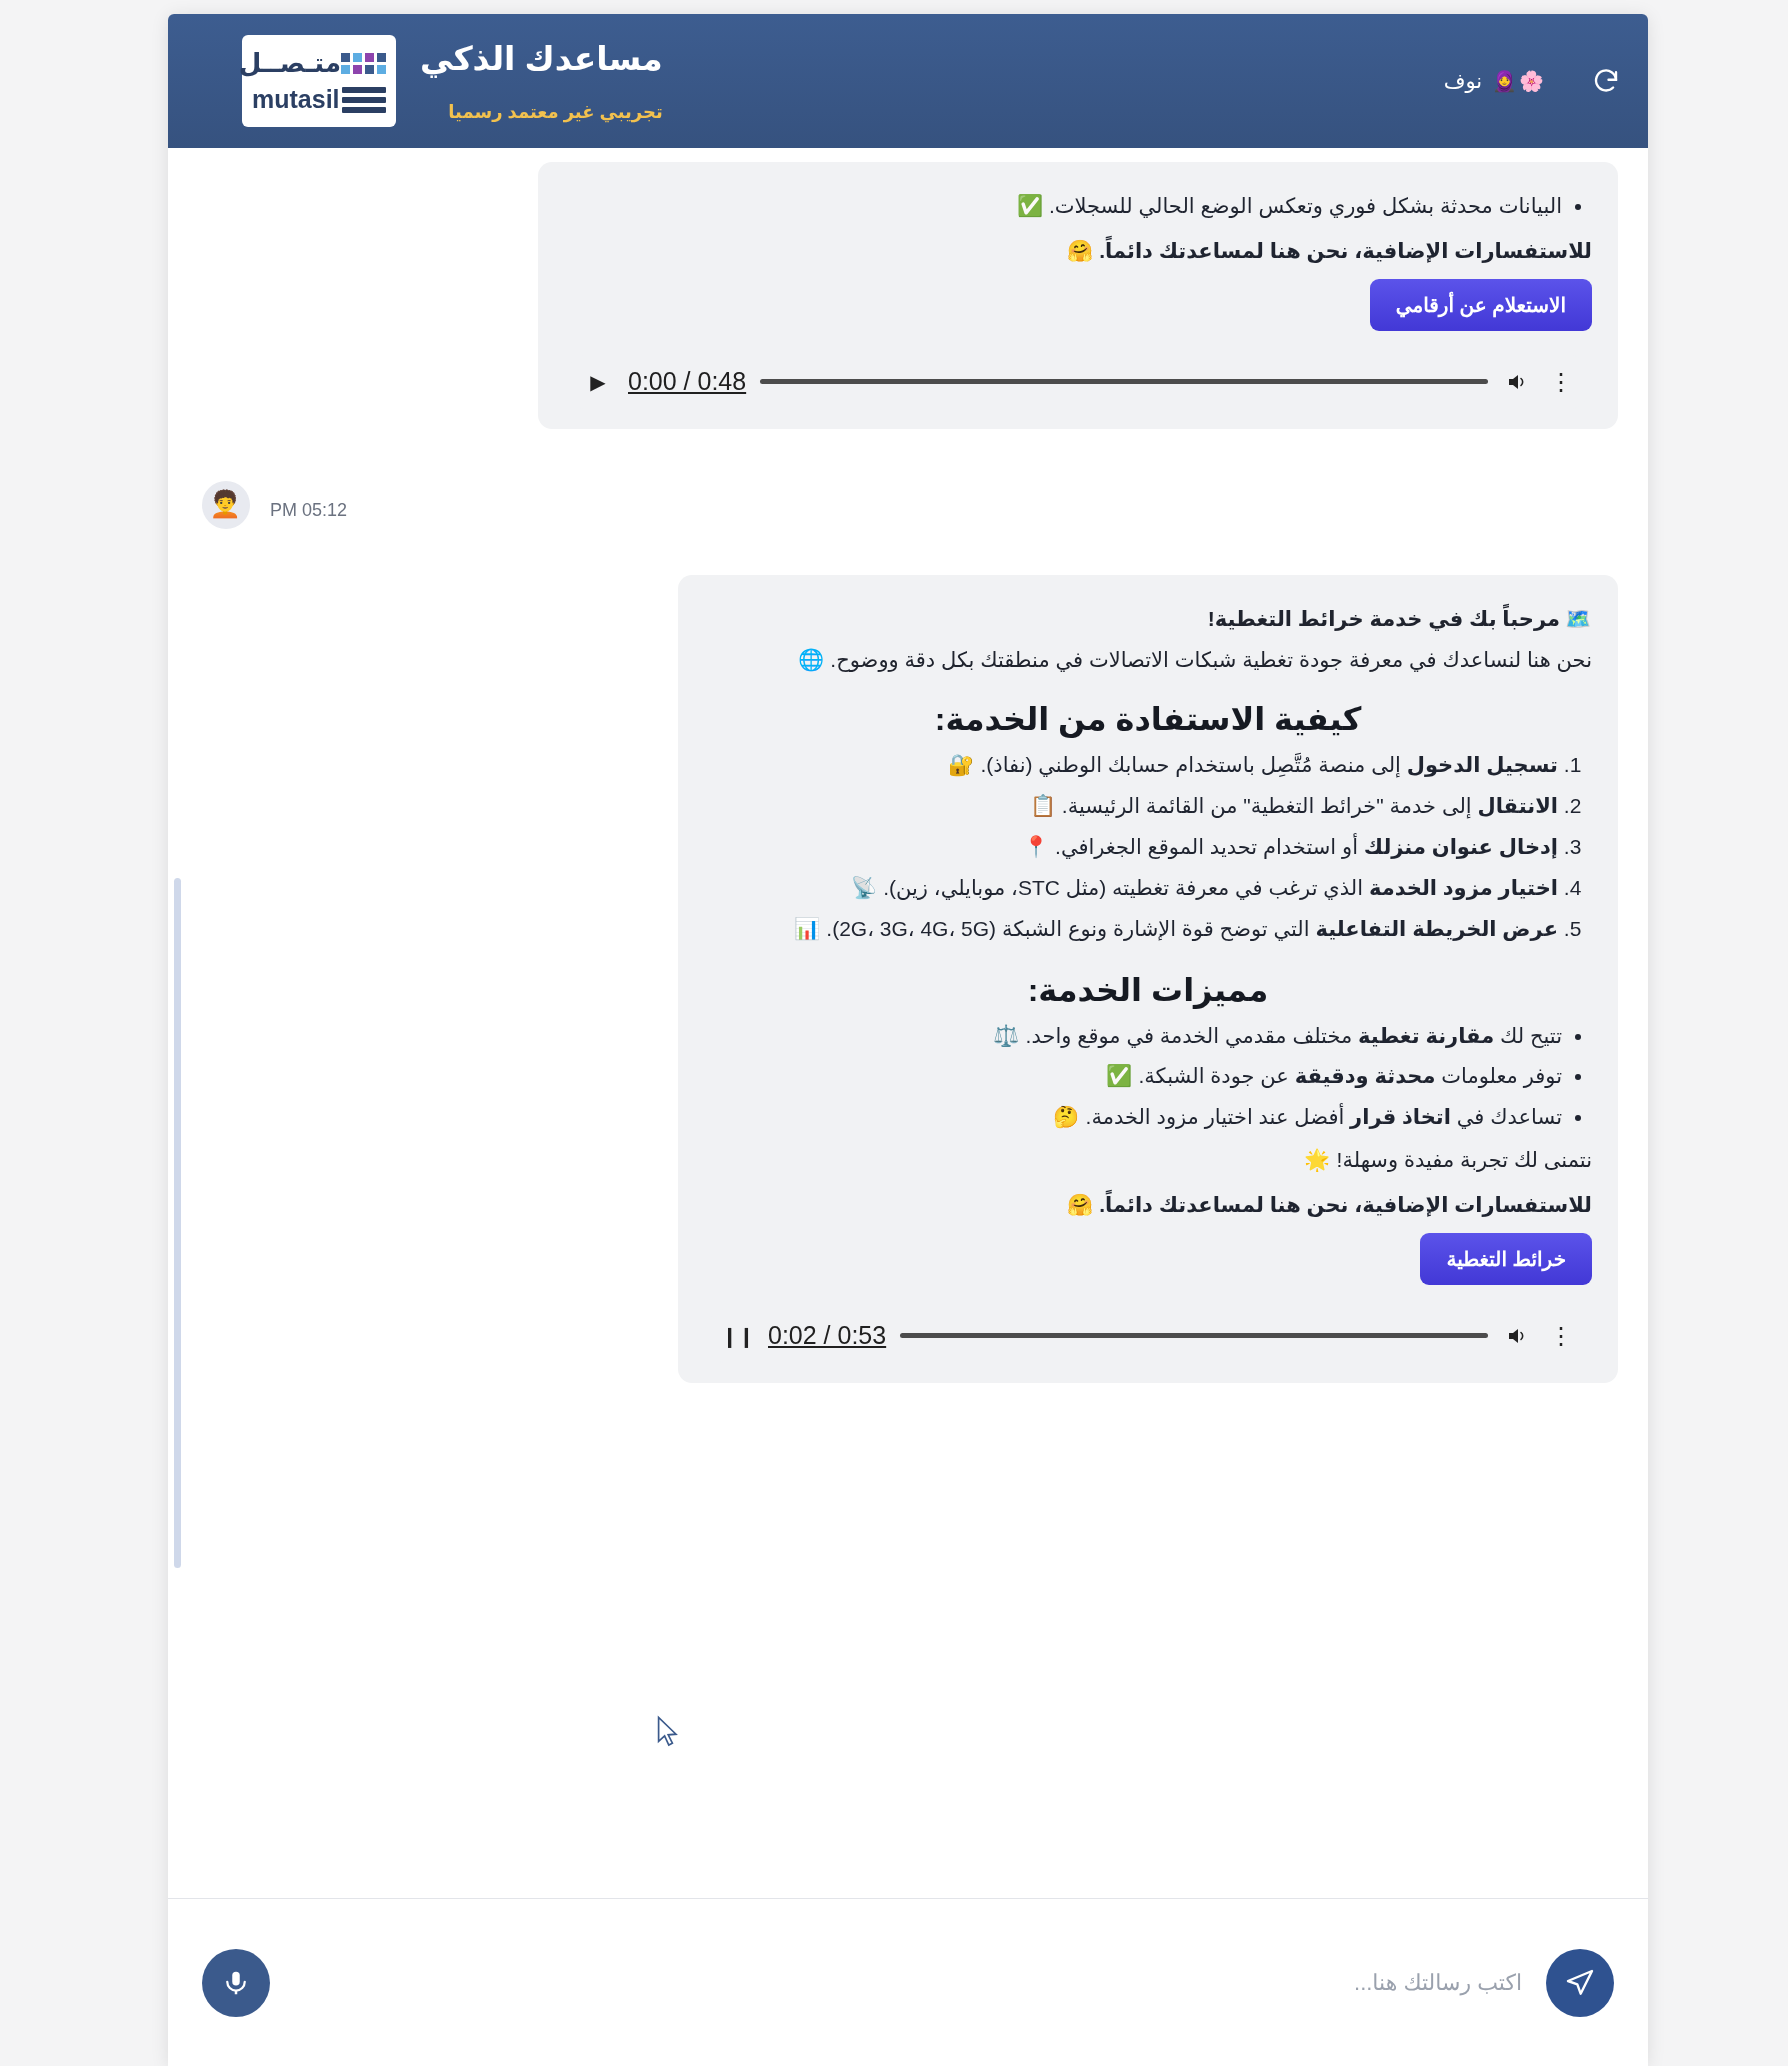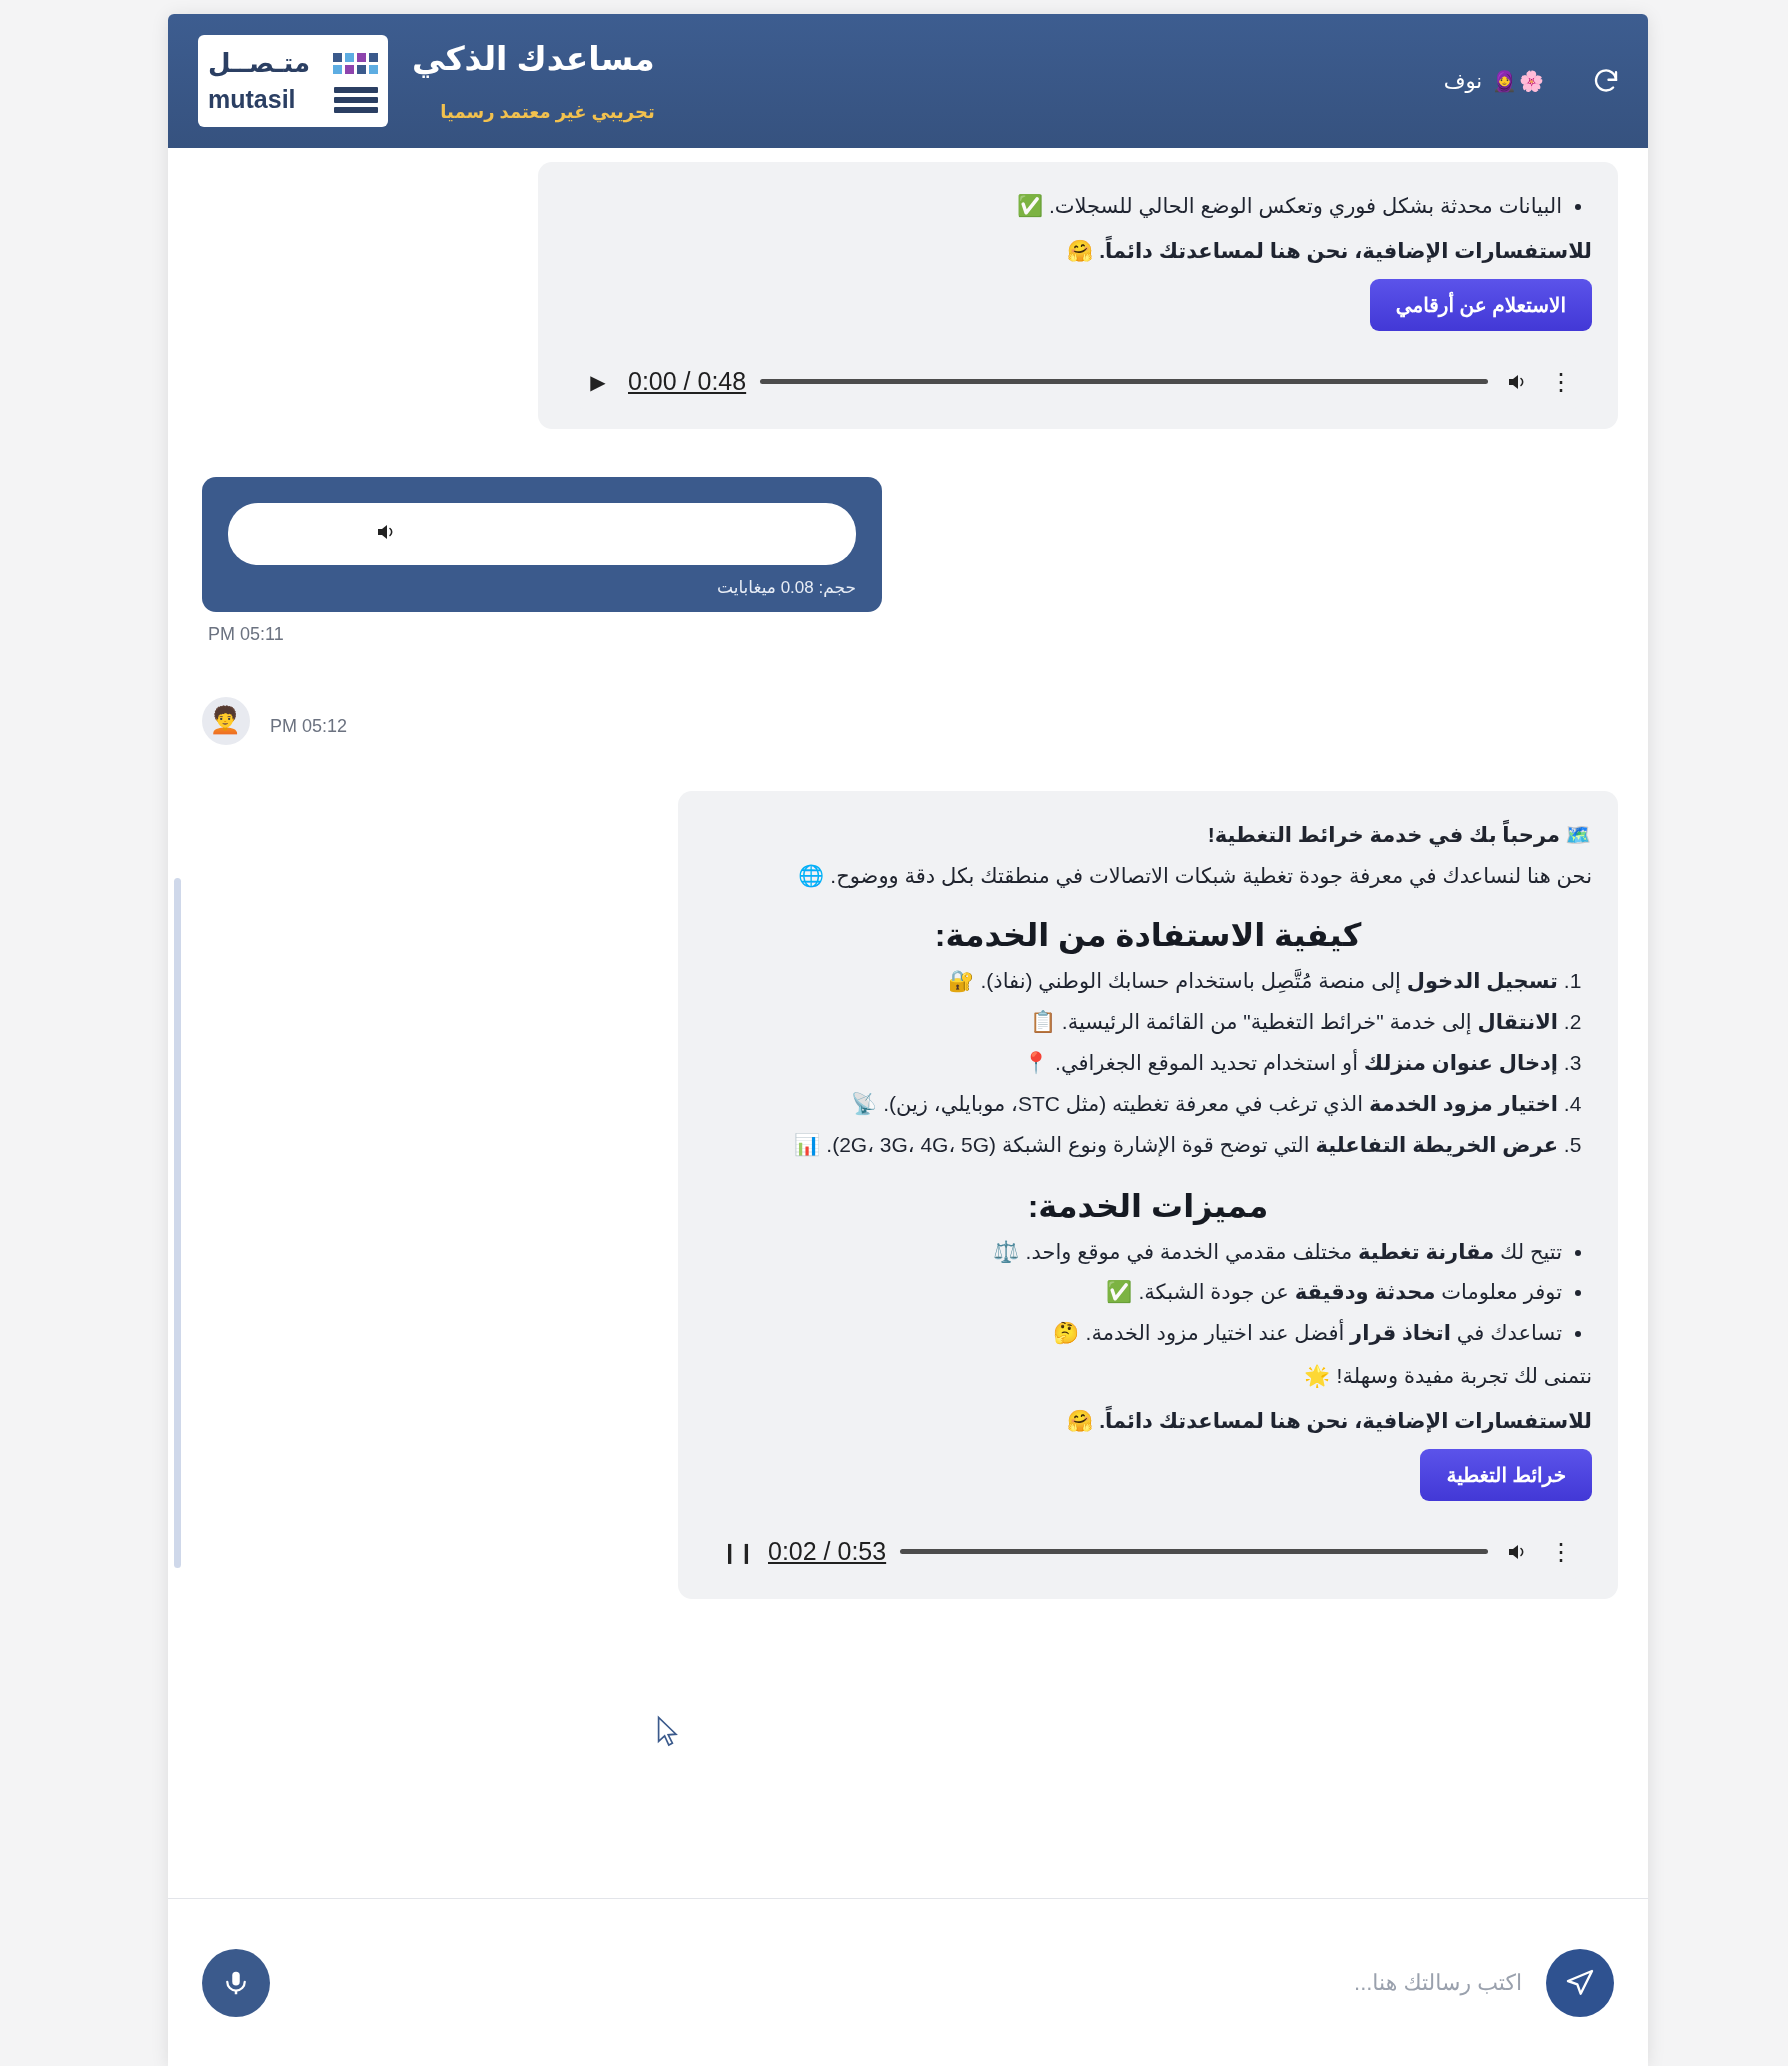--- a/index.html
+++ b/index.html
@@ -57,30 +57,31 @@
     font-weight: bold;
     letter-spacing: .5px;
   }
   .brand-sub {
     font-size: 18px;
     color: #f2c14e;
     margin-top: 24px;
     font-weight: bold;
   }
   .logo-box {
-    width: 190px;
+    width: 154px;
     height: 92px;
     background: #ffffff;
     border-radius: 6px;
     display: flex;
     align-items: center;
     justify-content: center;
     flex-direction: column;
     position: relative;
     padding: 8px 10px;
+    margin-left: 44px;
   }
   .logo-row-top {
     display: flex;
     align-items: center;
     justify-content: space-between;
     width: 100%;
   }
   .logo-word-ar {
     font-size: 26px;
     font-weight: bold;
@@ -436,38 +437,20 @@
             <div class="vol">
               <svg viewBox="0 0 24 24" width="24" height="24" fill="#222">
                 <path d="M4 9v6h4l5 4V5L8 9H4z"></path>
                 <path d="M16 8.5a4.5 4.5 0 0 1 0 7" stroke="#222" stroke-width="1.6" fill="none" stroke-linecap="round"></path>
               </svg>
             </div>
             <div class="menu">⋮</div>
           </div>
         </div>
 
-        <div class="user-row">
-          <div class="user-bubble">
-            <div class="user-audio">
-              <div class="play">▶</div>
-              <div class="time">0:00 / 0:05</div>
-              <div class="track"></div>
-              <div class="vol">
-                <svg viewBox="0 0 24 24" width="24" height="24" fill="#222">
-                  <path d="M4 9v6h4l5 4V5L8 9H4z"></path>
-                  <path d="M16 8.5a4.5 4.5 0 0 1 0 7" stroke="#222" stroke-width="1.6" fill="none" stroke-linecap="round"></path>
-                </svg>
-              </div>
-              <div class="menu">⋮</div>
-            </div>
-            <div class="file-size">حجم: 0.08 ميغابايت</div>
-          </div>
-          <div class="stamp">PM 05:11</div>
-        </div>
 
         <div class="meta-right">
           <div class="avatar">🧑‍🦱</div>
           <div class="stamp right">PM 05:12</div>
         </div>
 
         <div class="bot-bubble second">
           <div class="line strong">🗺️ مرحباً بك في خدمة خرائط التغطية!</div>
           <div class="line">نحن هنا لنساعدك في معرفة جودة تغطية شبكات الاتصالات في منطقتك بكل دقة ووضوح. 🌐</div>
 

